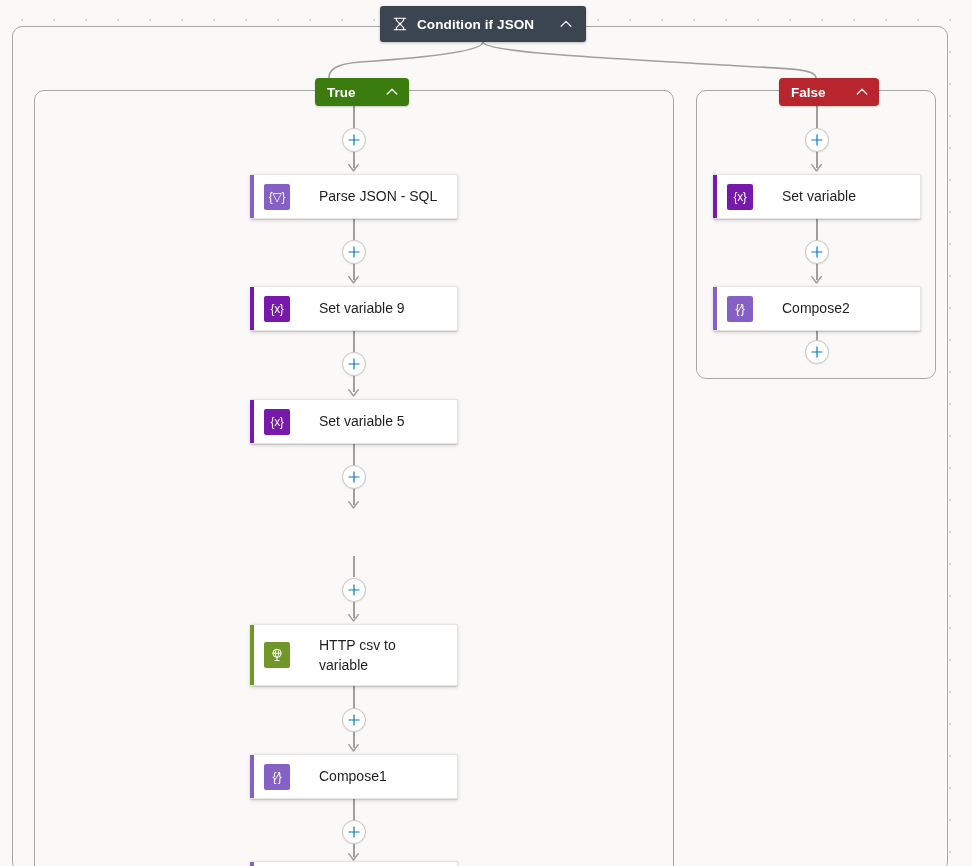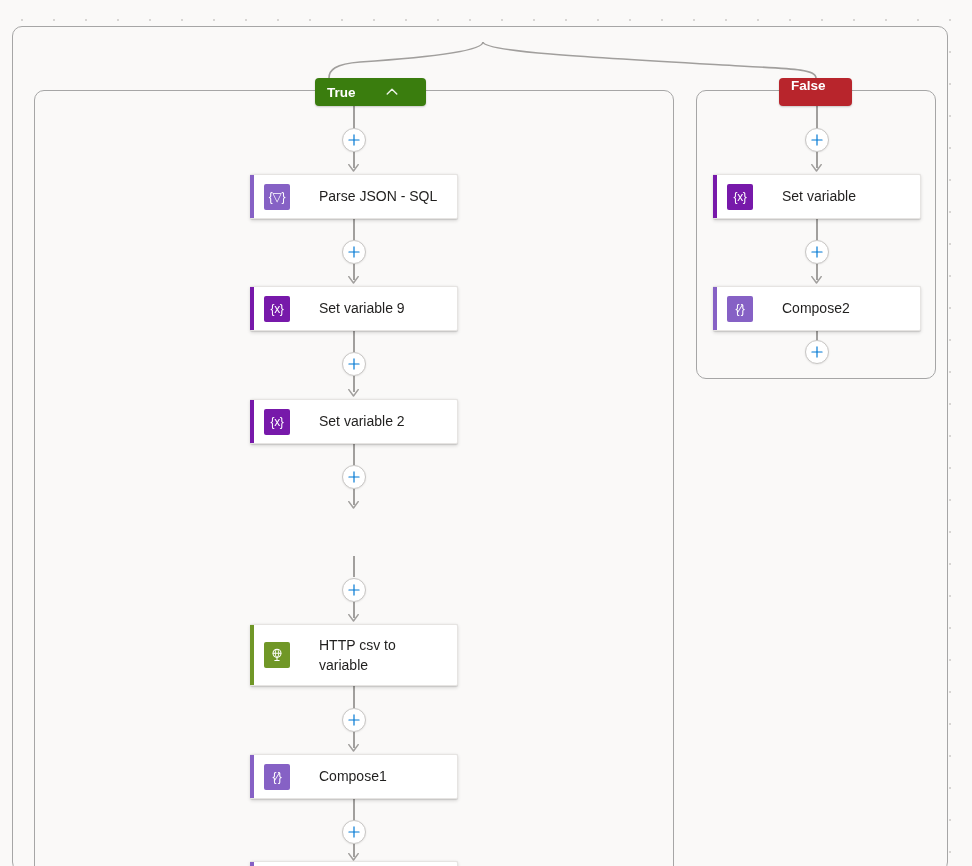--- a/index.html
+++ b/index.html
@@ -74,31 +74,31 @@
   .chev { width: 16px; height: 16px; display: block; opacity: .9; }
 
   
   .branch-label {
     position: absolute;
     height: 28px;
     border-radius: 4px;
     display: flex;
     align-items: center;
     gap: 28px;
-    padding: 0 26px 0 12px;
+    padding: 0 9px 0 12px;
     z-index: 5;
     box-shadow: 0 1px 2px rgba(0,0,0,.2);
   }
   .branch-label .bl-text {
     color: #fff;
     font-size: 13.5px;
     font-weight: bold;
   }
   #label-true  { left: 315px; top: 78px; background: #3a7d0e; }
-  #label-false { left: 779px; top: 78px; background: #b8252c; flex-direction: column; }
+  #label-false { left: 779px; top: 78px; background: #b8252c; }
 
   
   .card {
     position: absolute;
     background: #ffffff;
     border: 1px solid #e6e4e2;
     border-left: none;
     border-radius: 2px;
     display: flex;
     align-items: center;
@@ -185,20 +185,29 @@
   <div class="scope-branch" id="scope-true"></div>
   <div class="scope-branch" id="scope-false"></div>
 
   <svg class="branch-svg" viewBox="0 0 972 866">
     <path d="M483,42 C483,52 420,58 360,62 C335,64 329,70 329,78" fill="none" stroke="#a19f9d" stroke-width="1.6"></path>
     <path d="M483,42 C483,52 600,58 740,66 C800,69 816,70 816,78" fill="none" stroke="#a19f9d" stroke-width="1.6"></path>
 
     <path d="M34,92 L315,92" stroke="#a19f9d" stroke-width="1.2" fill="none" opacity="0"></path>
   </svg>
 
+  <div class="condition-node">
+    <svg class="cond-icon" viewBox="0 0 16 16">
+      <path d="M2.2 2.2h11.6M2.2 13.8h11.6M4.4 2.2v2.1l3.6 3.7 3.6-3.7V2.2M4.4 13.8v-2.1l3.6-3.7 3.6 3.7v2.1" fill="none" stroke="#ffffff" stroke-width="1.1" stroke-linecap="round" stroke-linejoin="round"></path>
+    </svg>
+    <span class="cond-title">Condition if JSON</span>
+    <svg class="chev" viewBox="0 0 16 16">
+      <path d="M3.2 10.2 8 5.4l4.8 4.8" fill="none" stroke="#ffffff" stroke-width="1.3" stroke-linecap="round" stroke-linejoin="round"></path>
+    </svg>
+  </div>
 
   <div class="branch-label" id="label-true">
     <span class="bl-text">True</span>
     <svg class="chev" viewBox="0 0 16 16">
       <path d="M3.2 10 8 5.2 12.8 10" fill="none" stroke="#ffffff" stroke-width="1.4" stroke-linecap="round" stroke-linejoin="round"></path>
     </svg>
   </div>
 
   <div class="branch-label" id="label-false">
     <span class="bl-text">False</span>
@@ -251,21 +260,21 @@
   </div>
   <div class="edge" style="left:353px; top:376px; height:16px;"></div>
   <svg class="arrowhead" style="left:348px; top:389px;" viewBox="0 0 11 9">
       <path d="M.8.6 5.5 7 10.2.6" fill="none" stroke="#a19f9d" stroke-width="1.5" stroke-linecap="round" stroke-linejoin="round"></path>
     </svg>
 
   <div class="card" id="t-card-2" style="left:250px; top:399px; width:208px; height:45px; --accent:#7719aa;">
     <span class="card-icon" style="background:#7719aa;">
       <span class="icon-glyph">{x}</span>
     </span>
-    <span class="card-title">Set variable 2</span>
+    <span class="card-title">Set variable 5</span>
   </div>
 
   <div class="edge" style="left:353px; top:444px; height:21px;"></div>
   <div class="addbtn" style="left:342px; top:465px;">
     <svg viewBox="0 0 16 16" width="14" height="14">
         <path d="M8 2.2v11.6M2.2 8h11.6" stroke="#0078d4" stroke-width="1.35" stroke-linecap="round"></path>
       </svg>
   </div>
   <div class="edge" style="left:353px; top:489px; height:16px;"></div>
   <svg class="arrowhead" style="left:348px; top:501px;" viewBox="0 0 11 9">

